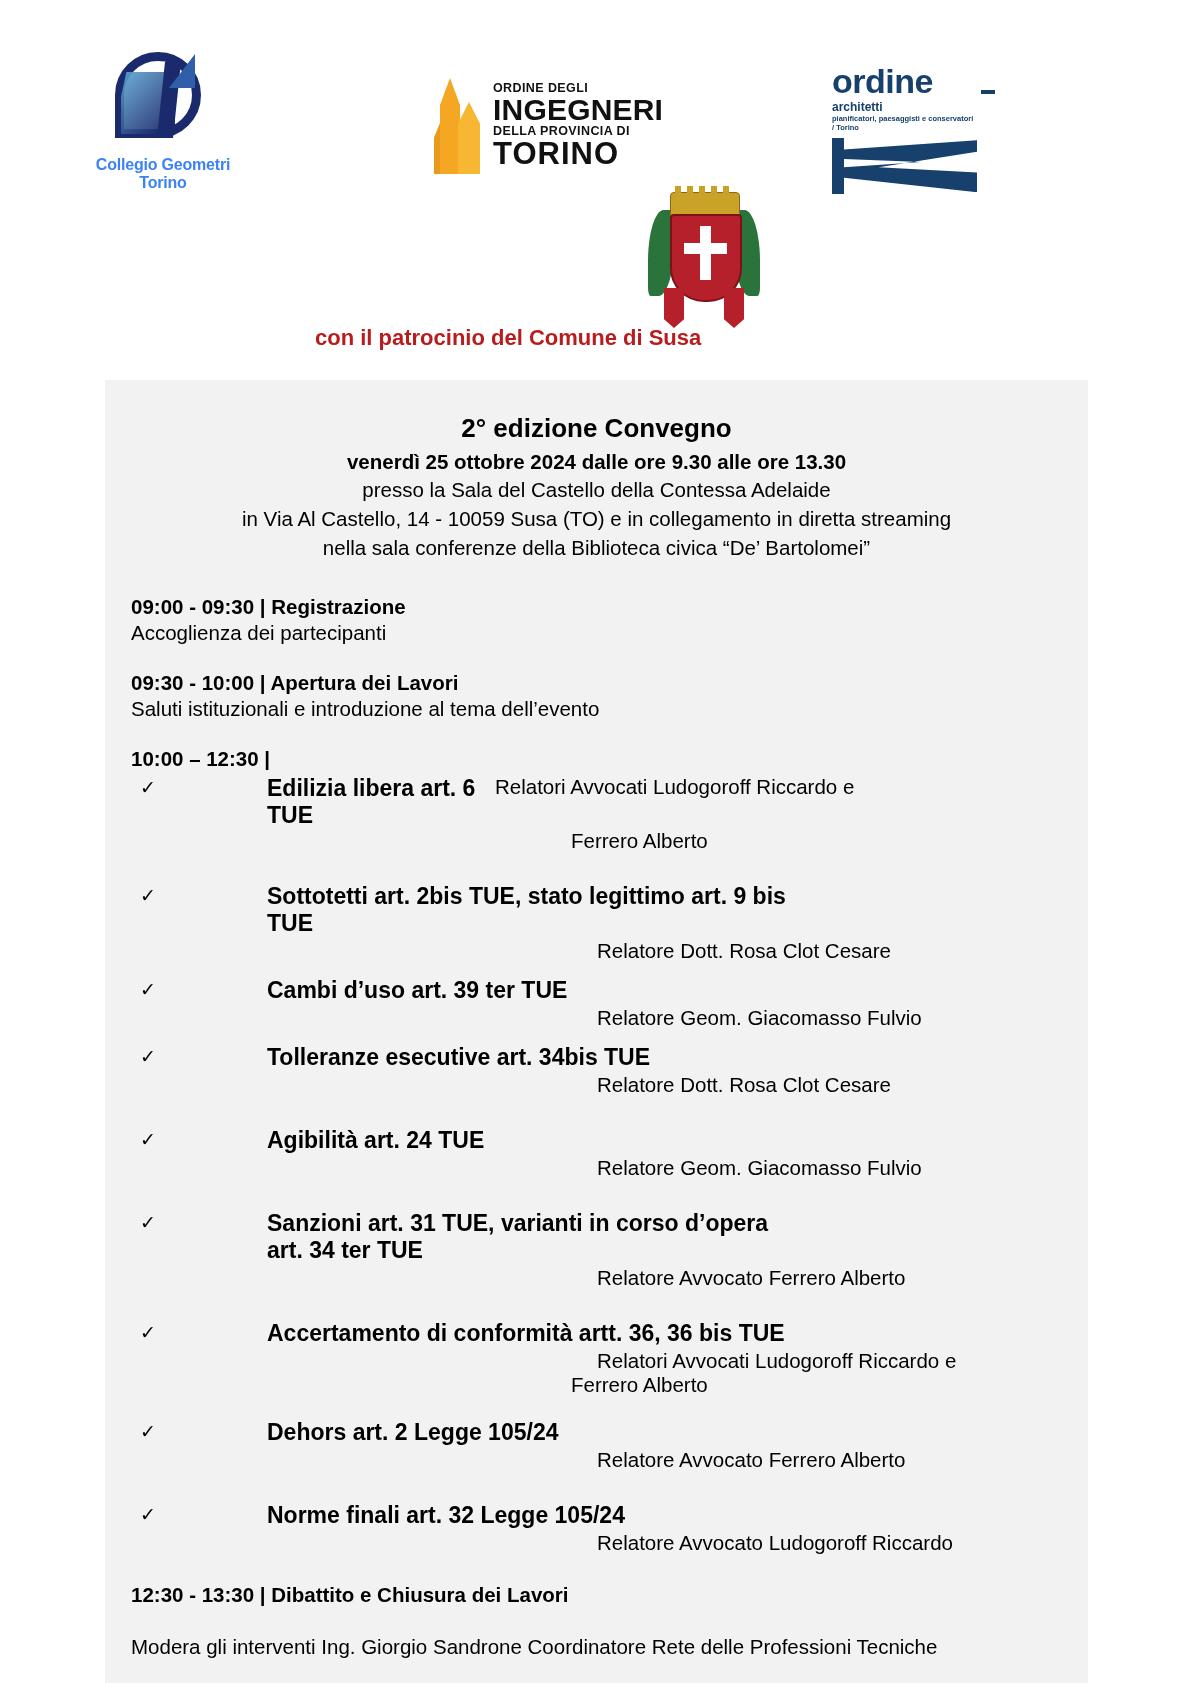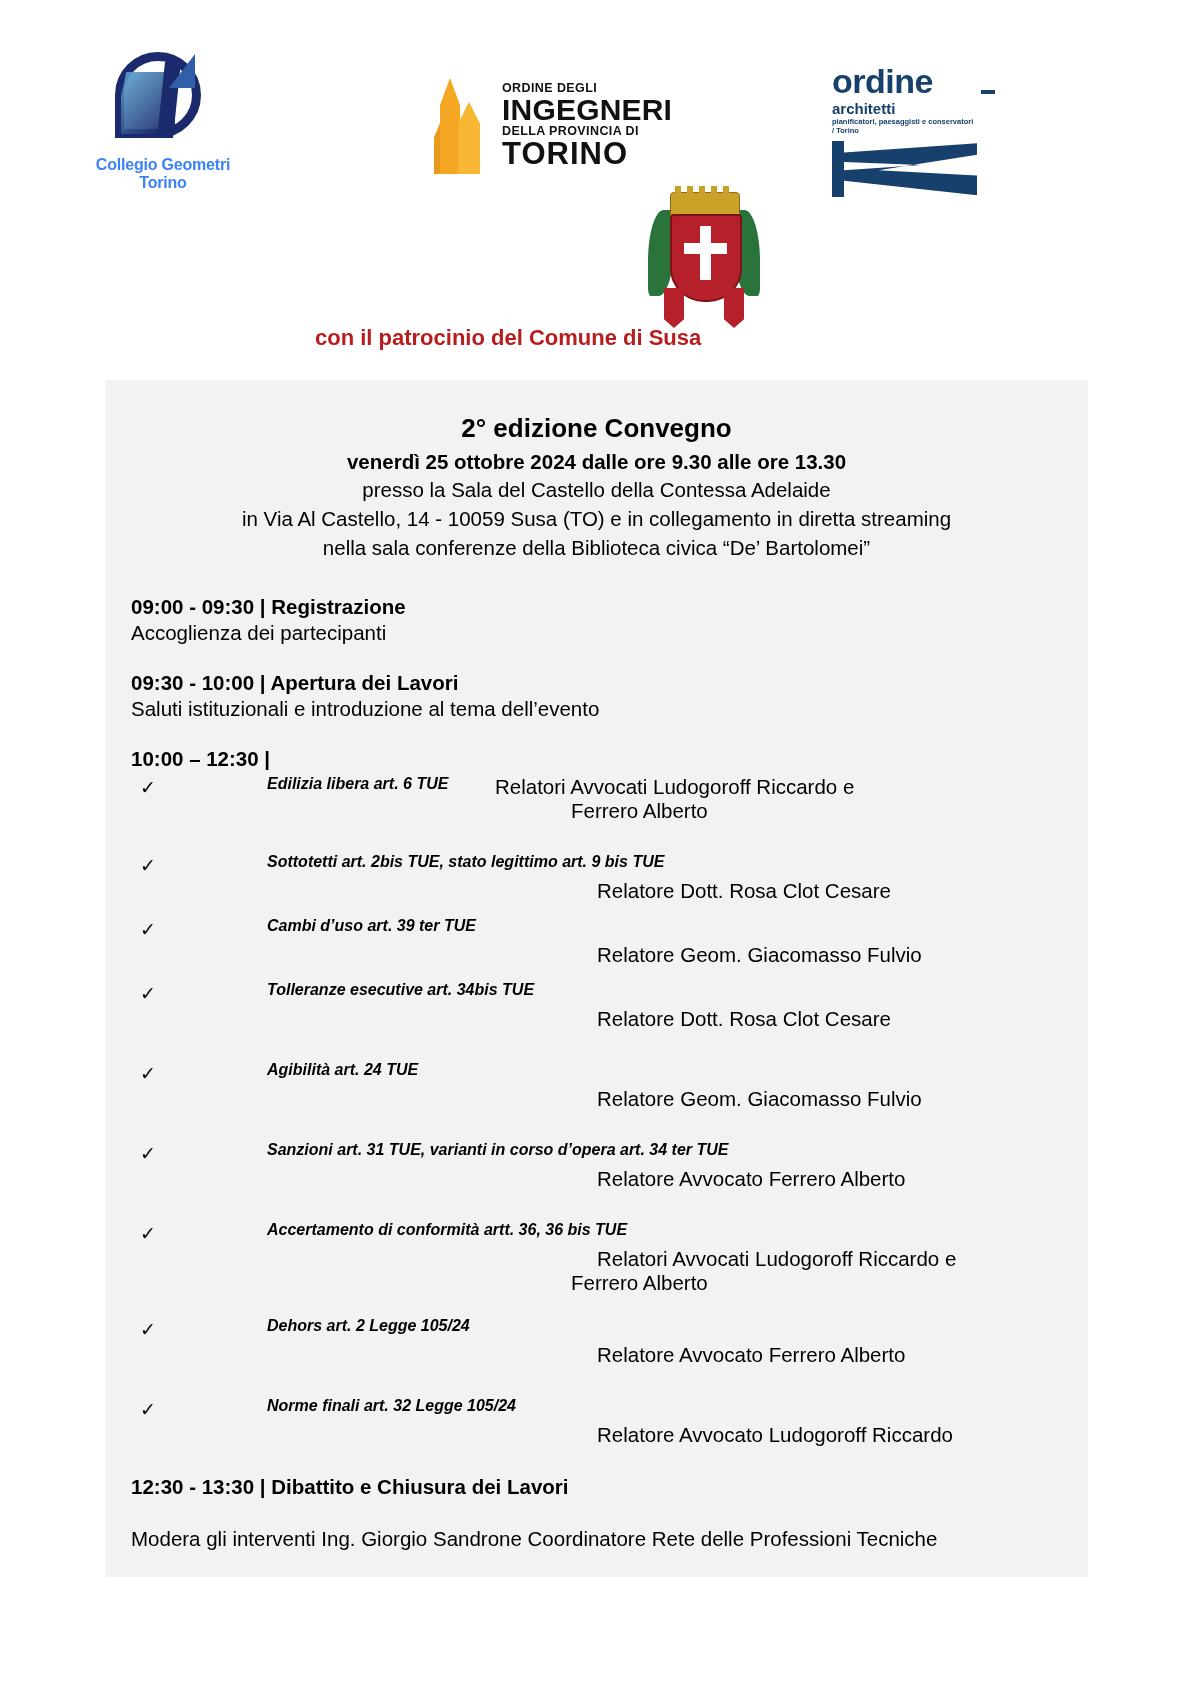--- a/index.html
+++ b/index.html
@@ -71,21 +71,21 @@
     color: #3b82f6;
     letter-spacing: -0.2px;
   }
 
   .logo-ingegneri {
     position: absolute;
     left: 430px;
     top: 78px;
     display: flex;
     align-items: center;
-    gap: 16px;
+    gap: 7px;
   }
   .logo-ingegneri .flame {
     position: relative;
     width: 56px;
     height: 96px;
   }
   .logo-ingegneri .flame .f1 {
     position: absolute;
     left: 10px; top: 0;
     width: 20px; height: 96px;
@@ -131,21 +131,21 @@
   }
   .logo-architetti .word .dash {
     position: absolute;
     right: -18px;
     bottom: 4px;
     width: 14px;
     height: 4px;
     background: #17406d;
   }
   .logo-architetti .sub1 {
-    font-size: 15px;
+    font-size: 12px;
     font-weight: bold;
     color: #17406d;
     margin-top: 2px;
   }
   .logo-architetti .sub2 {
     font-size: 7.5px;
     font-weight: bold;
     color: #17406d;
     line-height: 1.15;
     margin-top: 1px;
@@ -308,25 +308,24 @@
   .topic-check {
     width: 34px;
     flex: 0 0 34px;
     font-size: 19px;
     text-align: center;
     padding-top: 1px;
   }
   .topic-name {
     flex: 0 0 auto;
     width: 330px;
-    font-size: 16px;
+    font-size: 23px;
     font-weight: bold;
     padding-left: 102px;
     box-sizing: border-box;
-    font-style: italic;
   }
   .topic-speaker {
     font-size: 20.5px;
     flex: 1 1 auto;
     padding-left: 0;
   }
   .topic-speaker-below {
     font-size: 20.5px;
     padding-left: 466px;
     margin-top: 2px;

